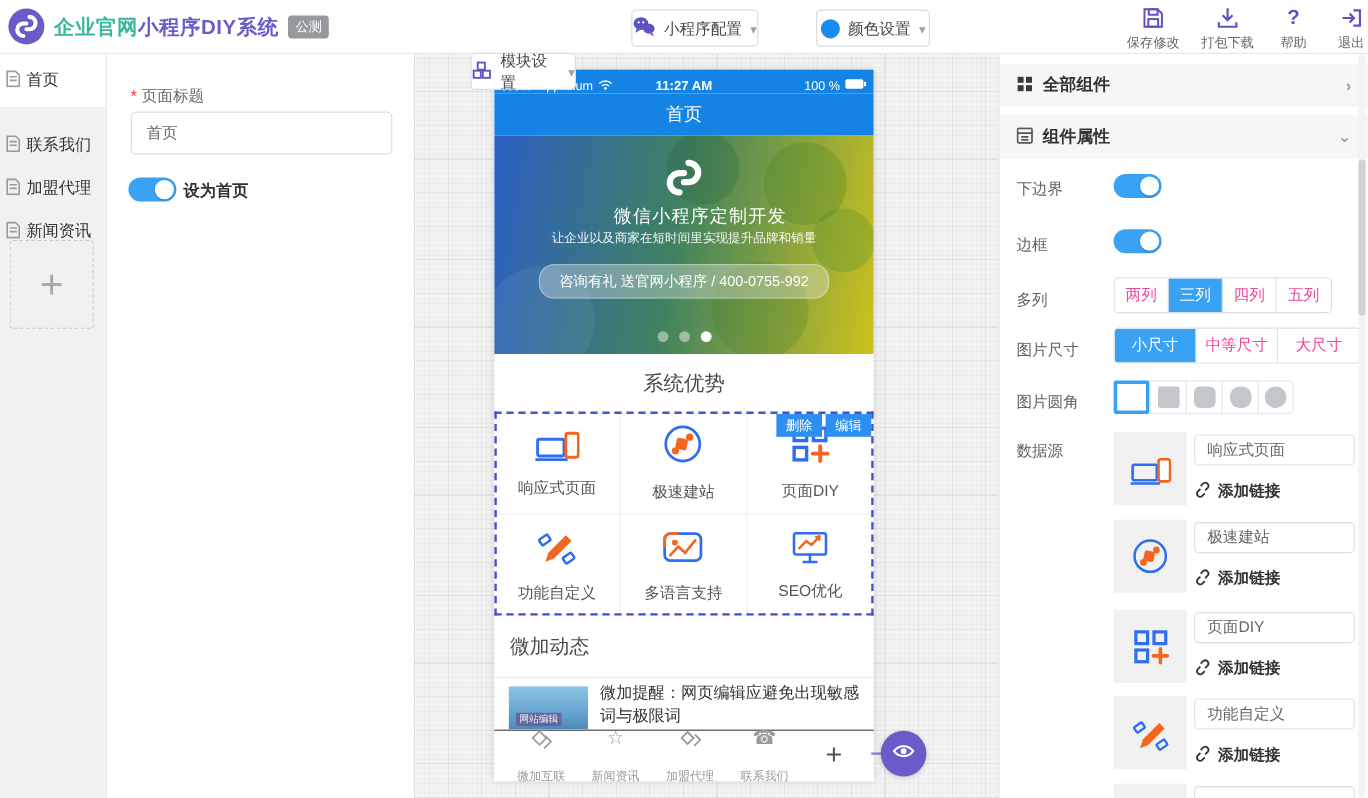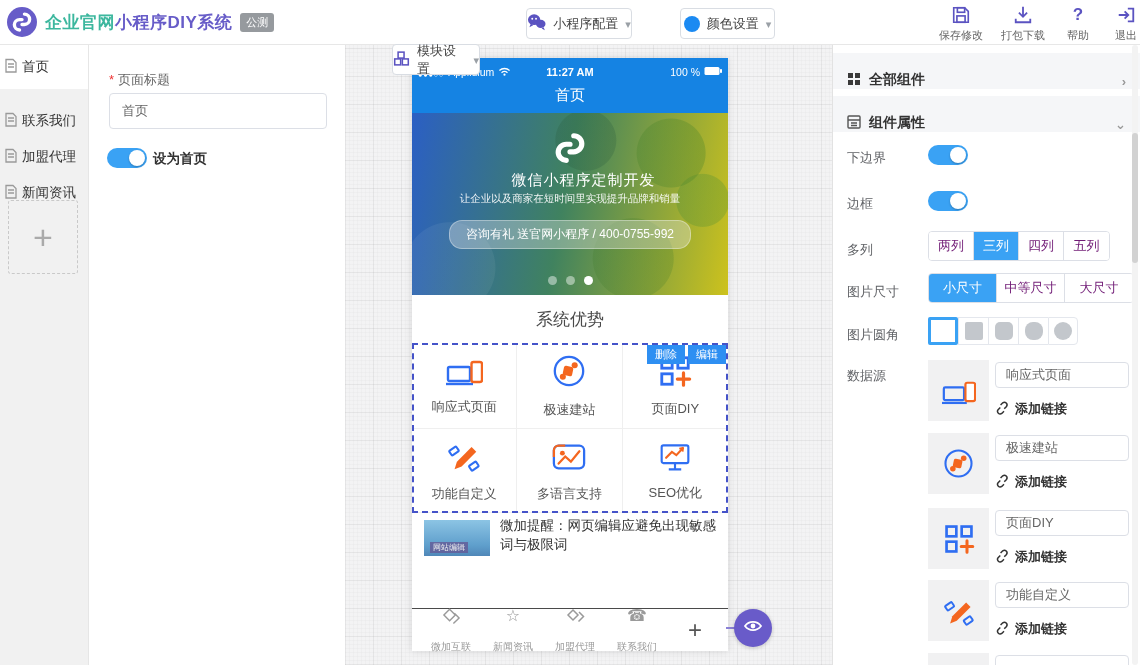--- a/index.html
+++ b/index.html
@@ -90,28 +90,28 @@
   .tab .ic { height:18px; color:#9a9a9a; font-size:16px; line-height:18px; }
   .tab .lb { font-size:10px; color:#999; }
   .tab-plus { margin-left:auto; margin-right:18px; color:#555; font-size:24px; font-weight:300; cursor:pointer; }
   .star-glyph::before { content:"☆"; }
   .phone-glyph::before { content:"☎"; }
   .preview-btn { position:absolute; left:389px; top:564px; width:38px; height:38px; border-radius:50%; background:#695bc9; display:flex; align-items:center; justify-content:center; cursor:pointer; box-shadow:0 1px 4px rgba(0,0,0,.2); z-index:8; }
   .preview-line { position:absolute; left:381px; top:582px; width:10px; height:2px; background:#8a80d6; }
 
   
   #panel { position:absolute; left:832px; top:45px; width:308px; height:620px; background:#fff; border-left:1px solid #e2e2e2; overflow:hidden; }
-  .prow-head { position:absolute; left:0; width:100%; height:36px; background:#f5f6f8; display:flex; align-items:flex-end; padding:0 14px; gap:8px; font-size:14px; font-weight:bold; color:#333; cursor:pointer; }
+  .prow-head { position:absolute; left:0; width:100%; height:36px; background:#f5f6f8; display:flex; align-items:center; padding:0 14px; gap:8px; font-size:14px; font-weight:bold; color:#333; cursor:pointer; }
   .prow-head .chev { margin-left:auto; color:#999; font-size:13px; }
   .chev-right::before { content:"›"; }
   .chev-down::before { content:"⌄"; }
   .plabel { position:absolute; left:14px; font-size:13px; color:#606266; }
   .pctrl { position:absolute; left:95px; }
   .seg { display:flex; border:1px solid #dcdfe6; border-radius:4px; overflow:hidden; }
-  .seg > div { height:28px; display:flex; align-items:center; justify-content:center; font-size:13px; color:#701a75; background:#fff; border-right:1px solid #dcdfe6; cursor:pointer; }
+  .seg > div { height:28px; display:flex; align-items:center; justify-content:center; font-size:13px; color:#ec4899; background:#fff; border-right:1px solid #dcdfe6; cursor:pointer; }
   .seg > div:last-child { border-right:none; }
   .seg > div.on { background:#3aa2f4; color:#fff; }
   .seg-4 > div { width:45px; } .seg-3 > div { width:68px; }
   .radius-group { display:flex; }
   .rcell { width:30px; height:28px; border:1px solid #e4e7ed; background:#fff; display:flex; align-items:center; justify-content:center; cursor:pointer; border-right-width:0; }
   .rcell:last-child { border-right-width:1px; border-radius:0 4px 4px 0; }
   .rcell.sel { border:3px solid #3aa2f4; border-radius:2px; }
   .rshape { width:18px; height:18px; background:#c3c7cc; }
   .ds-row { position:absolute; left:95px; width:200px; }
   .ds-thumb { position:absolute; left:0; top:0; width:61px; height:61px; background:#f1f1f2; display:flex; align-items:center; justify-content:center; }
@@ -413,20 +413,21 @@
         </div>
         <div class="fcell">
           <span><svg width="34" height="32" viewBox="0 0 38 36">
                 <use href="#g-seo"></use>
               </svg></span>
           <span class="lb">SEO优化</span>
         </div>
       </div>
     </div>
 
+    <div class="news-head">微加动态</div>
 
     <div class="news-item">
       <div class="news-thumb">
         <span class="cap">网站编辑</span>
       </div>
       <div class="news-title">微加提醒：网页编辑应避免出现敏感词与极限词</div>
     </div>
 
     <div class="tabbar">
       <div class="tab">

